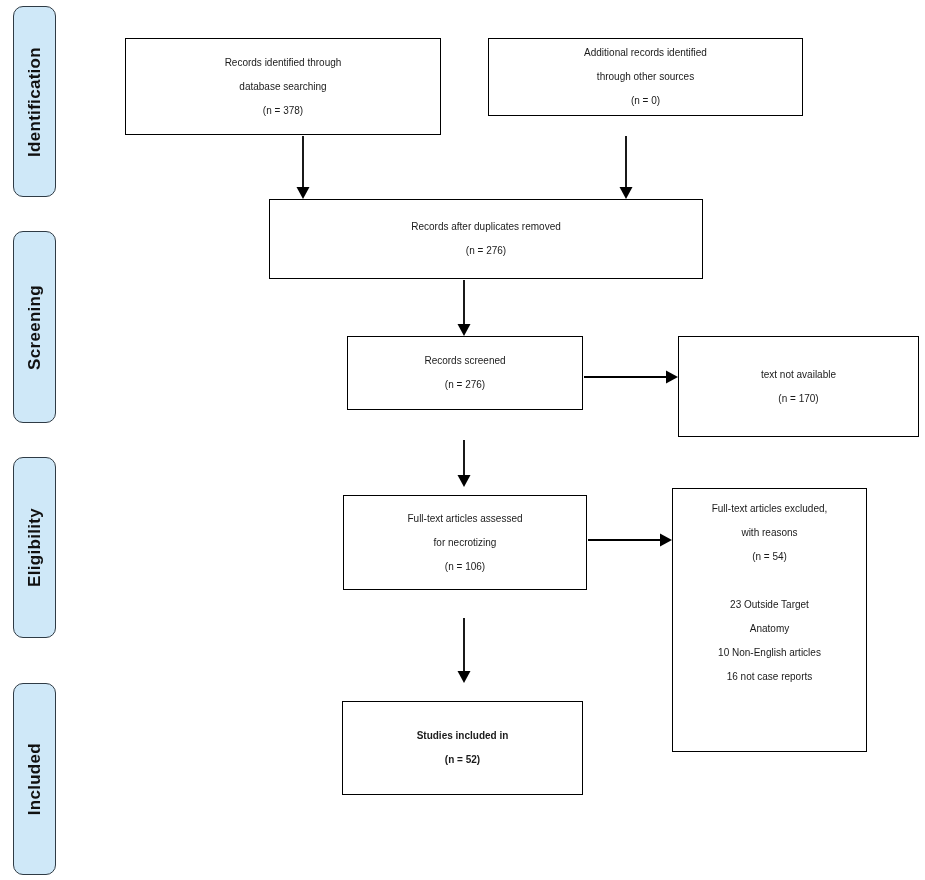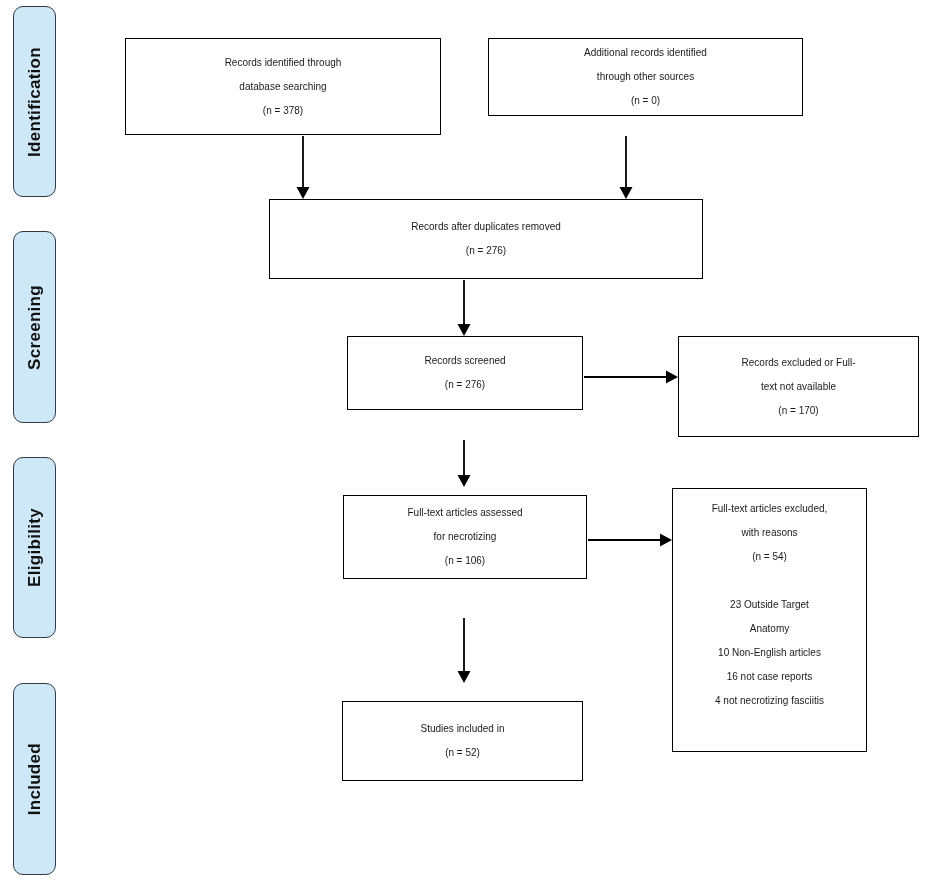--- a/index.html
+++ b/index.html
@@ -138,41 +138,39 @@
     <div class="txt-line">Records after duplicates removed</div>
     <div class="txt-line">(n = 276)</div>
   </div>
 
   <div class="fbox" style="left:347px;top:336px;width:236px;height:74px;">
     <div class="txt-line">Records screened</div>
     <div class="txt-line">(n = 276)</div>
   </div>
 
   <div class="fbox" style="left:678px;top:336px;width:241px;height:101px;">
-    <div class="txt-line">Records excluded or Full-</div>
     <div class="txt-line">text not available</div>
     <div class="txt-line">(n = 170)</div>
   </div>
 
-  <div class="fbox" style="left:343px;top:495px;width:244px;height:84px;">
+  <div class="fbox" style="left:343px;top:495px;width:244px;height:95px;">
     <div class="txt-line">Full-text articles assessed</div>
     <div class="txt-line">for necrotizing</div>
     <div class="txt-line">(n = 106)</div>
   </div>
 
   <div class="fbox top-align" style="left:672px;top:488px;width:195px;height:264px;">
     <div class="txt-line">Full-text articles excluded,</div>
     <div class="txt-line">with reasons</div>
     <div class="txt-line">(n = 54)</div>
     <div class="line-gap"></div>
     <div class="txt-line">23 Outside Target</div>
     <div class="txt-line">Anatomy</div>
     <div class="txt-line">10 Non-English articles</div>
     <div class="txt-line">16 not case reports</div>
-    <div class="txt-line">4 not necrotizing fasciitis</div>
   </div>
 
-  <div class="fbox" style="left:342px;top:701px;width:241px;height:80px;">
+  <div class="fbox" style="left:342px;top:701px;width:241px;height:94px;font-weight:bold;">
     <div class="txt-line">Studies included in</div>
     <div class="txt-line">(n = 52)</div>
   </div>
 
 </div>
 
 </body></html>

